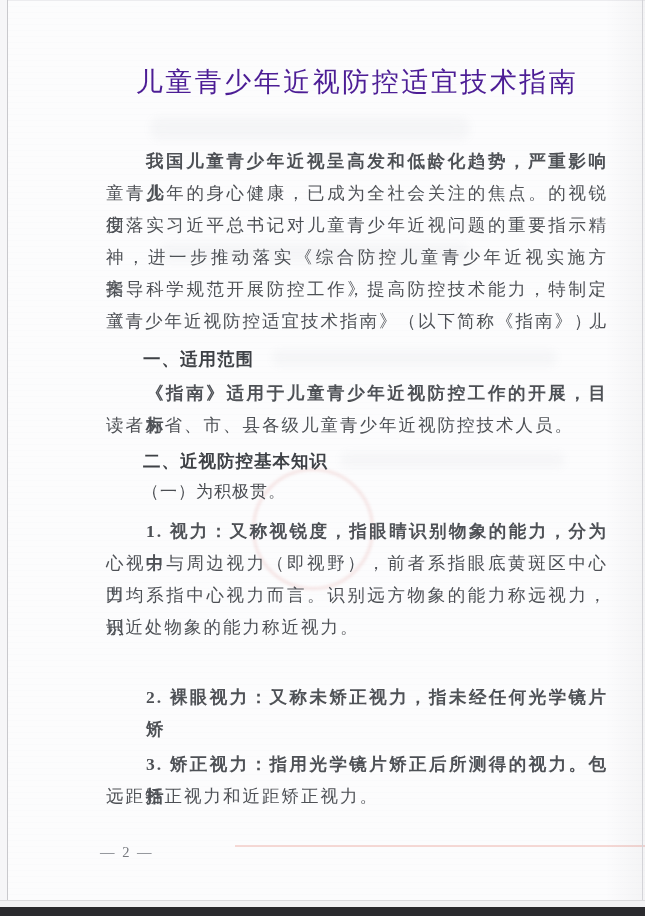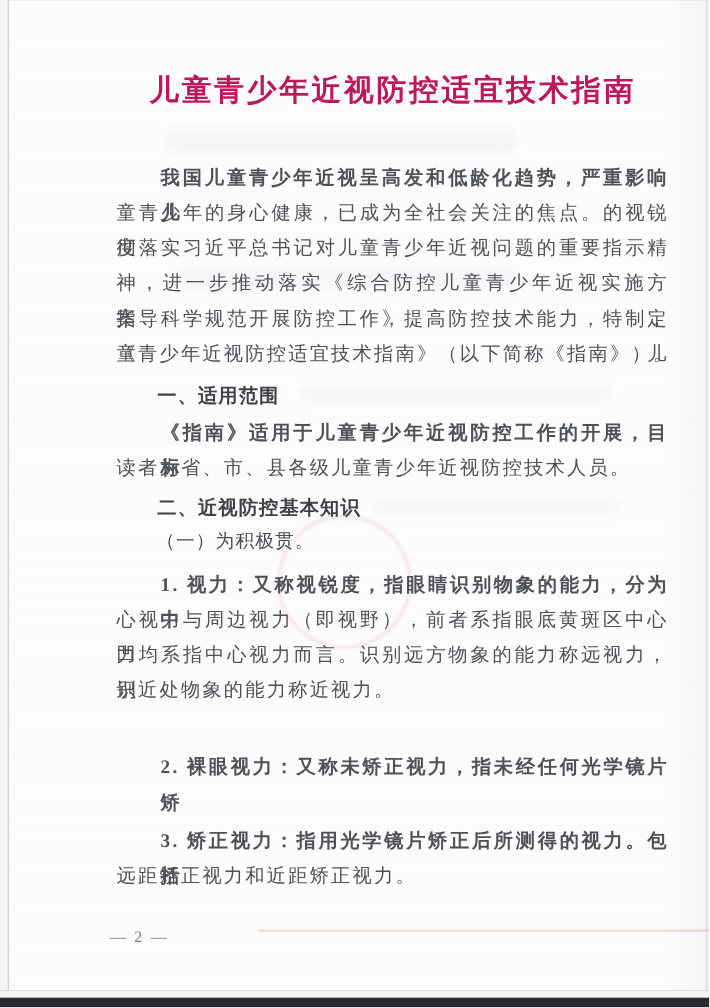--- a/index.html
+++ b/index.html
@@ -33,21 +33,21 @@
   
   .seal{position:absolute;left:252px;top:468px;width:116px;height:116px;border-radius:50%;
     border:3px solid rgba(201,70,60,0.13);filter:blur(1.5px);pointer-events:none;}
   .pink-line{position:absolute;left:235px;top:845px;width:410px;height:2px;
     background:rgba(233,158,148,0.38);filter:blur(0.5px);pointer-events:none;}
 
   
   .title{
     position:absolute;left:106px;width:502px;top:65px;height:34px;line-height:34px;
     text-align:center;font-family:"Liberation Sans","DejaVu Sans",sans-serif;
-    font-weight:bold;font-size:27px;letter-spacing:2.5px;color:#be185d;white-space:nowrap;
+    font-weight:normal;font-size:27px;letter-spacing:2.5px;color:#4c1d95;white-space:nowrap;
   }
   .para{position:absolute;left:106px;width:502px;}
   .l{height:32px;line-height:32px;font-size:17.5px;letter-spacing:2px;color:#4e5156;white-space:nowrap;}
   .j{text-align:justify;text-align-last:justify;white-space:normal;}
   .ind{padding-left:40px;font-weight:bold;}
   .e{text-align:left;}
   .h{
     height:32px;line-height:32px;padding-left:37px;
     font-family:"Liberation Sans","DejaVu Sans",sans-serif;
     font-weight:bold;font-size:17.5px;letter-spacing:1px;color:#3e4146;white-space:nowrap;

